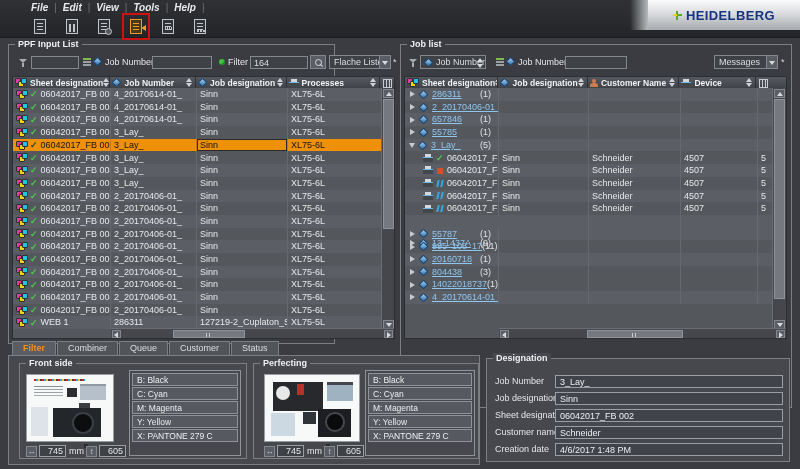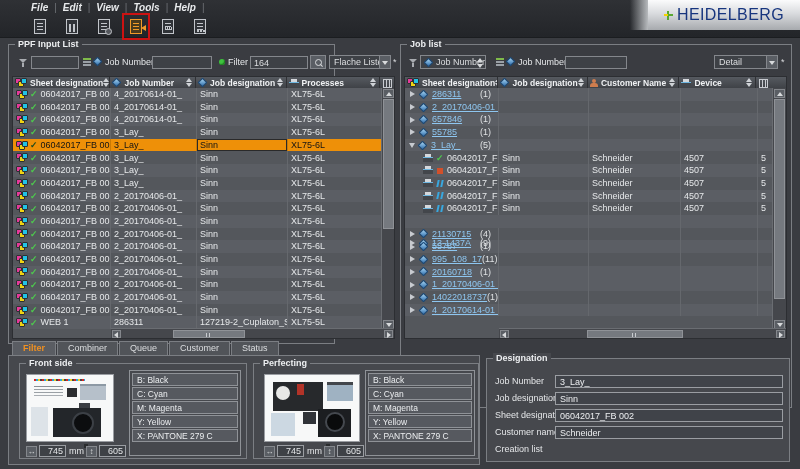--- a/index.html
+++ b/index.html
@@ -19,21 +19,21 @@
   .docico::before{content:"";position:absolute;left:2px;top:3px;right:2px;height:1px;background:#c2c5ca;box-shadow:0 3px 0 #c2c5ca,0 6px 0 #c2c5ca;}
   .print-statistics-icon::before{box-shadow:none;background:transparent;border-left:2px solid #c2c5ca;border-right:2px solid #c2c5ca;height:8px;top:4px;}
   .printer-settings-icon::after{content:"";position:absolute;right:-3px;bottom:-2px;width:5px;height:5px;border:1px solid #c2c5ca;border-radius:50%;background:#55585e;}
   .import-ppf-icon{border-color:#f09a28;background:#4a3a1c;}
   .import-ppf-icon::before{background:#f09a28;box-shadow:0 3px 0 #f09a28,0 6px 0 #f09a28;}
   .import-ppf-icon::after{content:"";position:absolute;right:-5px;top:5px;border-right:5px solid #f09a28;border-top:3px solid transparent;border-bottom:3px solid transparent;}
   .document-report-icon::after{content:"";position:absolute;left:2px;bottom:3px;width:7px;height:3px;background:linear-gradient(90deg,#c2c5ca 0 1px,transparent 1px 2px,#c2c5ca 2px 3px,transparent 3px 4px,#c2c5ca 4px 5px,transparent 5px 6px,#c2c5ca 6px 7px);}
   .document-list-icon::after{content:"";position:absolute;left:2px;bottom:1px;width:8px;height:2px;background:repeating-linear-gradient(90deg,#c2c5ca 0 2px,transparent 2px 3px);}
   .logo{position:absolute;right:0;top:0;width:152px;height:30px;background:linear-gradient(180deg,#fbfbfc 0%,#d9dbde 45%,#a7aaae 100%);display:flex;align-items:center;justify-content:center;}
   .logo::before{content:"";position:absolute;left:-18px;top:0;width:18px;height:30px;background:linear-gradient(90deg,rgba(35,37,41,0) 0%,#b7babd 100%);}
-  .logo-text{color:#17357e;font-weight:normal;font-size:16px;letter-spacing:0.4px;}
+  .logo-text{color:#17357e;font-weight:bold;font-size:13px;letter-spacing:0.4px;}
   .logo-plus{position:relative;width:9px;height:9px;margin-right:4px;}
   .logo-plus::before{content:"";position:absolute;left:3.5px;top:0;width:2px;height:9px;background:#58a832;}
   .logo-plus::after{content:"";position:absolute;left:0;top:3.5px;width:9px;height:2px;background:linear-gradient(90deg,#f3d200 0 4px,#58a832 4px);}
 
   
   .groupbox{position:absolute;border:1px solid #7b7e83;}
   .gb-title{position:absolute;top:-6px;left:6px;padding:0 3px;background:#3a3c41;font-size:9px;font-weight:bold;color:#eceef0;line-height:10px;white-space:nowrap;}
   .bg2 .gb-title{background:#46484d;}
 
   
@@ -502,21 +502,21 @@
       <div class="dd" style="left:19px;top:0;width:66px;padding-right:12px;">
         <span class="tagi" style="position:absolute;left:3px;top:3px;"></span>
         <span style="padding-left:11px;">Job Number</span>
         <span class="spin"></span>
       </div>
       <span class="i-sort" style="left:95px;top:2px;"></span>
       <span class="i-tag" style="left:106px;top:3px;"></span>
       <span class="lab" style="left:117px;top:0;">Job Number:</span>
       <input class="tin" style="left: 164px; top: 1px; width: 62px;" readonly="" value="">
       <div class="dd" style="left:313px;top:0;width:64px;">
-        <span>Detail</span>
+        <span>Messages</span>
         <span class="arr"></span>
       </div>
       <span class="star" style="left:380px;top:0;">*</span>
     </div>
     <div class="tbl" style="left:3px;top:31px;width:383px;height:263px;">
       <div class="thead" id="job-head">
           <div class="th" style="width: 94px;">
             <span class="hic plates">
               <i class="p1"></i>
               <i class="p2"></i>
@@ -662,32 +662,20 @@
               <span class="exr"></span>
               <span class="tagi"></span>
               <span class="lnk">13-1437A</span>
               <span class="cnt">(9)</span>
             </div>
             <div class="td" style="width: 90px;"></div>
             <div class="td" style="width: 92px;"></div>
             <div class="td" style="width: 77px;"></div>
             <div class="td" style="width: 15px;"></div>
           </div>
-          <div class="trow odd">
-            <div class="td" style="width: 94px;">
-              <span class="exr"></span>
-              <span class="tagi"></span>
-              <span class="lnk">21130715</span>
-              <span class="cnt">(4)</span>
-            </div>
-            <div class="td" style="width: 90px;"></div>
-            <div class="td" style="width: 92px;"></div>
-            <div class="td" style="width: 77px;"></div>
-            <div class="td" style="width: 15px;"></div>
-          </div>
           <div class="trow even">
             <div class="td" style="width: 94px;">
               <span class="exr"></span>
               <span class="tagi"></span>
               <span class="lnk">55787</span>
               <span class="cnt">(1)</span>
             </div>
             <div class="td" style="width: 90px;"></div>
             <div class="td" style="width: 92px;"></div>
             <div class="td" style="width: 77px;"></div>
@@ -710,25 +698,26 @@
               <span class="exr"></span>
               <span class="tagi"></span>
               <span class="lnk">20160718</span>
               <span class="cnt">(1)</span>
             </div>
             <div class="td" style="width: 90px;"></div>
             <div class="td" style="width: 92px;"></div>
             <div class="td" style="width: 77px;"></div>
             <div class="td" style="width: 15px;"></div>
           </div>
-          <div class="trow even">
-            <div class="td" style="width: 94px;">
-              <span class="exr"></span>
-              <span class="tagi"></span>
-              <span class="lnk">1_20170406-01_</span>
+          <div class="trow odd">
+            <div class="td" style="width: 94px;">
+              <span class="exr"></span>
+              <span class="tagi"></span>
+              <span class="lnk">804438</span>
+              <span class="cnt">(3)</span>
             </div>
             <div class="td" style="width: 90px;"></div>
             <div class="td" style="width: 92px;"></div>
             <div class="td" style="width: 77px;"></div>
             <div class="td" style="width: 15px;"></div>
           </div>
           <div class="trow odd">
             <div class="td" style="width: 94px;">
               <span class="exr"></span>
               <span class="tagi"></span>
@@ -845,18 +834,19 @@
         </div>
         <div class="drow" style="top: 50px;">
           <div class="dlab">Sheet designation</div>
           <input class="dinp" readonly="" value="06042017_FB 002" style="">
         </div>
         <div class="drow" style="top: 67px;">
           <div class="dlab">Customer name</div>
           <input class="dinp" readonly="" value="Schneider" style="">
         </div>
         <div class="drow" style="top: 84px;">
-          <div class="dlab">Creation list</div>
+          <div class="dlab">Creation date</div>
+          <input class="dinp" readonly="" value="4/6/2017 1:48 PM" style="">
         </div>
       </div>
   </div>
 
 </div>
 
 </body></html>

